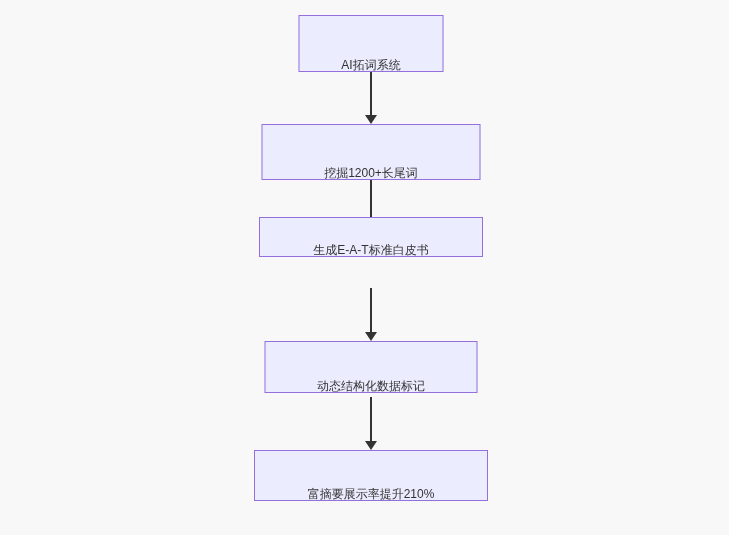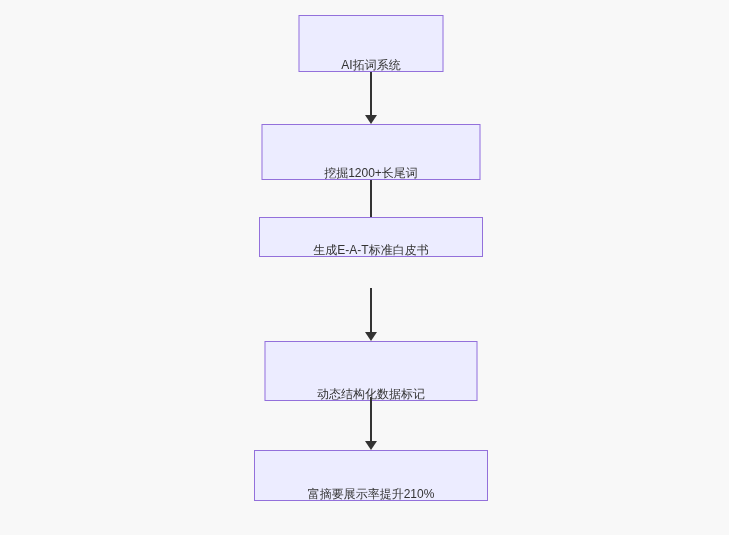--- a/index.html
+++ b/index.html
@@ -26,21 +26,21 @@
     line-height: 1;
     display: flex;
     align-items: flex-end;
     justify-content: center;
     white-space: nowrap;
     text-align: center;
   }
   .node-1 { top: 15px;  width: 145px; height: 57px; }
   .node-2 { top: 124px; width: 219px; height: 56px; }
   .node-3 { top: 217px; width: 224px; height: 40px; }
-  .node-4 { top: 341px; width: 213px; height: 60px; }
+  .node-4 { top: 341px; width: 213px; height: 52px; }
   .node-5 { top: 450px; width: 234px; height: 51px; }
 
   .edge-line {
     position: absolute;
     left: 370px;
     width: 2px;
     background: #333333;
   }
   .edge-line-1 { top: 72px;  height: 43px; }
   .edge-line-2 { top: 180px; height: 42px; }

